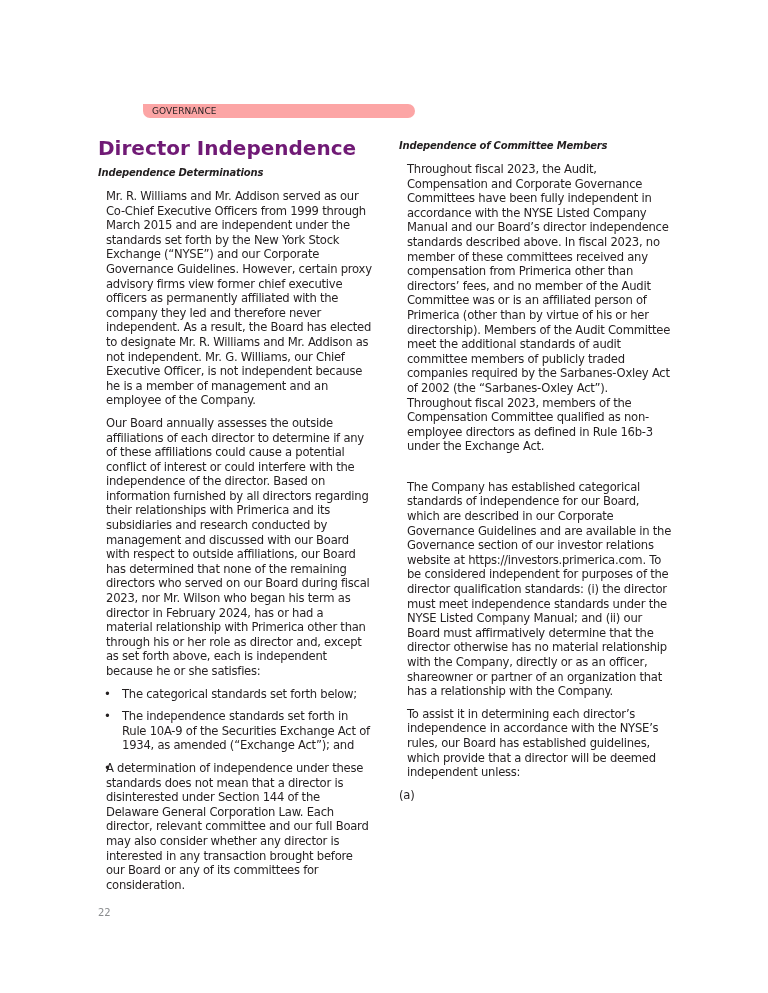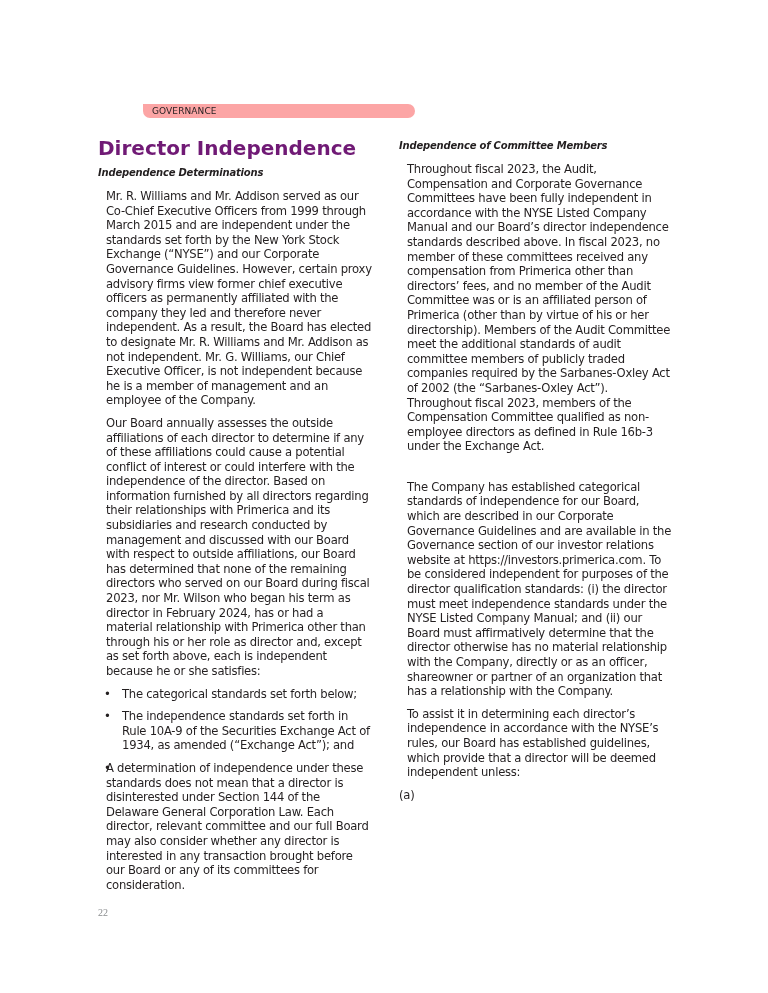--- a/index.html
+++ b/index.html
@@ -14,21 +14,21 @@
   .col-right { left: 399px; width: 275px; }
   .h1 { font-size: 20px; color: #701a75; font-weight: 600; margin: 3px 0 6px 0; line-height: 18px; }
   .h2 { font-size: 10px; font-style: italic; font-weight: 600; margin: 0 0 6px 0; line-height: 20px; color: #231f20; letter-spacing: -0.2px; }
   .p { font-size: 11.6px; line-height: 14.6px; margin: 0 0 8px 8px; letter-spacing: -0.25px; }
   ul.bullets { list-style: none; margin: 0 0 8px 0; padding: 0; }
   ul.bullets li { position: relative; padding-left: 24px; font-size: 11.6px; line-height: 14.6px; margin-bottom: 8px; letter-spacing: -0.25px; }
   ul.bullets li .dot { position: absolute; left: 6px; top: 0; }
   .gap { height: 18px; }
   .enum { position: relative; padding-left: 25px; font-size: 11.6px; line-height: 14.6px; letter-spacing: -0.25px; }
   .enum .lbl { position: absolute; left: 0; top: 0; }
-  .pagenum { position: absolute; left: 98px; top: 907px; font-size: 10px; color: #8a8c8e; font-family: Liberation Serif, serif; }
+  .pagenum { position: absolute; left: 98px; top: 907px; font-size: 10px; color: #8a8c8e; }
   .url { }
 </style>
 </head>
 <body>
 
 <div class="page">
 
   <div class="section-bar">
     <span>GOVERNANCE</span>
   </div>

